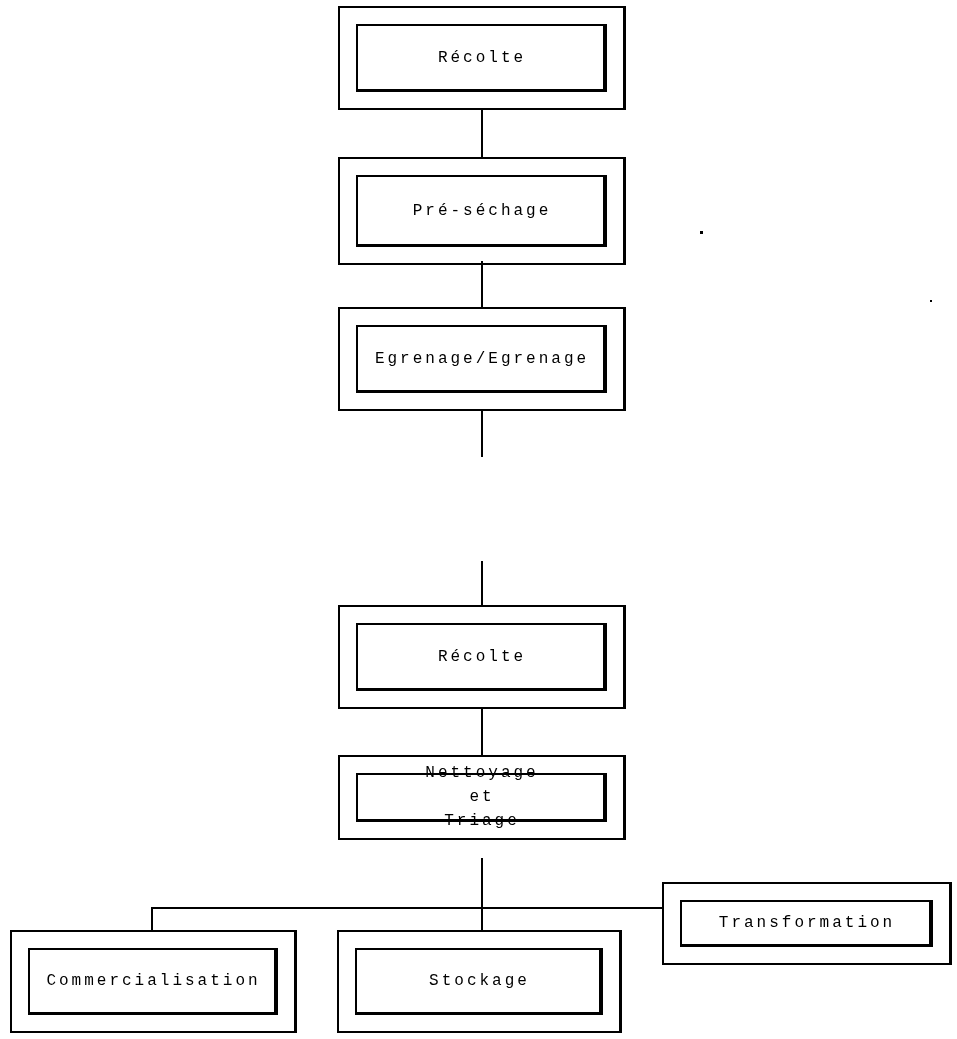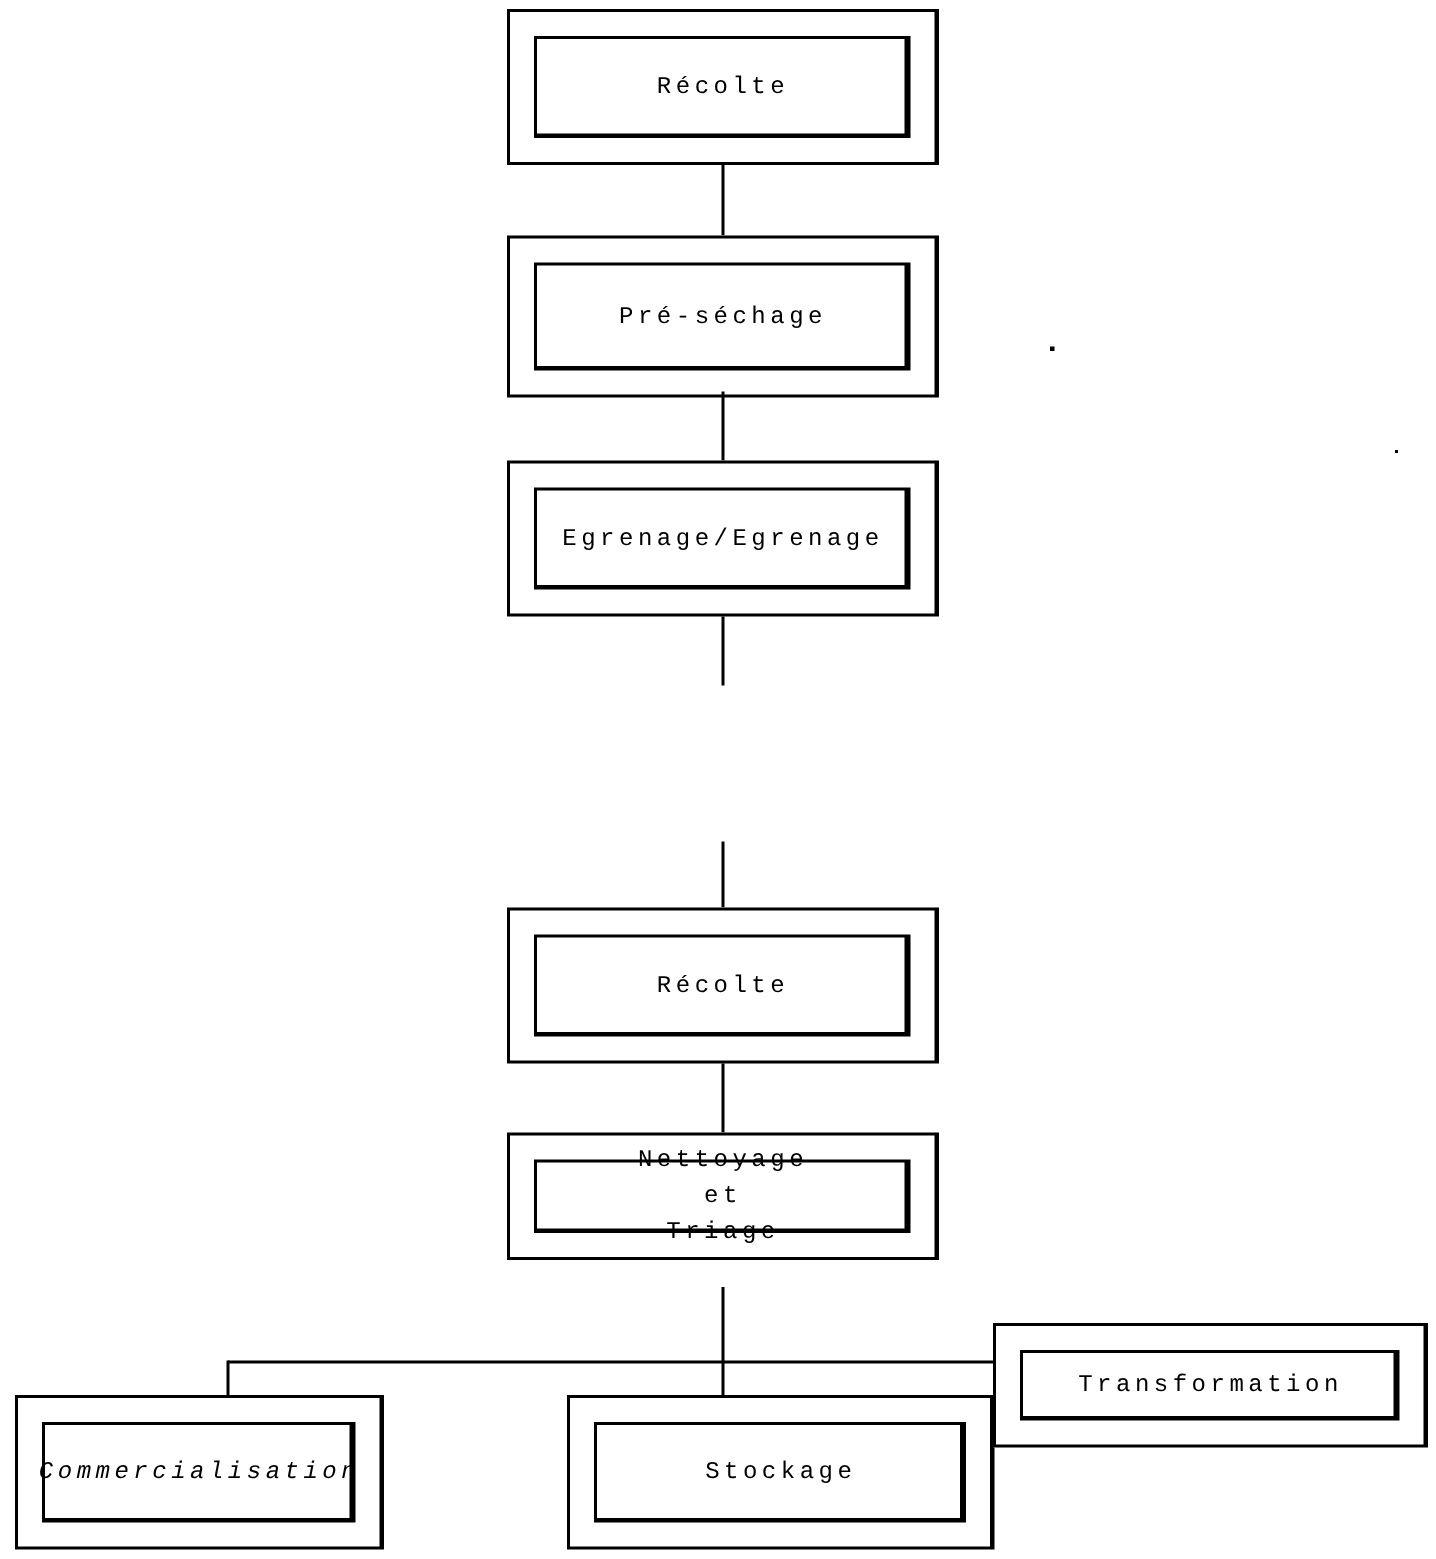--- a/index.html
+++ b/index.html
@@ -61,22 +61,22 @@
   }
 
   
   #n-recolte           { left: 338px; top: 6px;   width: 288px; height: 104px; }
   #n-presechage        { left: 338px; top: 157px; width: 288px; height: 108px; }
   #n-battage           { left: 338px; top: 307px; width: 288px; height: 104px; }
   #n-prenettoyage      { left: 338px; top: 457px; width: 288px; height: 104px; }
   #n-sechage           { left: 338px; top: 605px; width: 288px; height: 104px; }
   #n-nettoyage         { left: 338px; top: 755px; width: 288px; height: 85px; }
   
-  #n-commercialisation { left: 10px;  top: 930px; width: 246px; height: 103px; font-style: italic; }
-  #n-stockage          { left: 337px; top: 930px; width: 285px; height: 103px; margin-left: 41px; }
+  #n-commercialisation { left: 10px;  top: 930px; width: 287px; height: 103px; }
+  #n-stockage          { left: 337px; top: 930px; width: 285px; height: 103px; }
   #n-transformation    { left: 662px; top: 882px; width: 290px; height: 83px; }
 
   
   #c1 { left: 481px; top: 110px; height: 47px; }
   #c2 { left: 481px; top: 261px; height: 46px; }
   #c3 { left: 481px; top: 411px; height: 46px; }
   #c4 { left: 481px; top: 561px; height: 44px; }
   #c5 { left: 481px; top: 709px; height: 46px; }
   #c6 { left: 481px; top: 858px; height: 72px; }
   #branch { left: 152px; top: 907px; width: 655px; }

